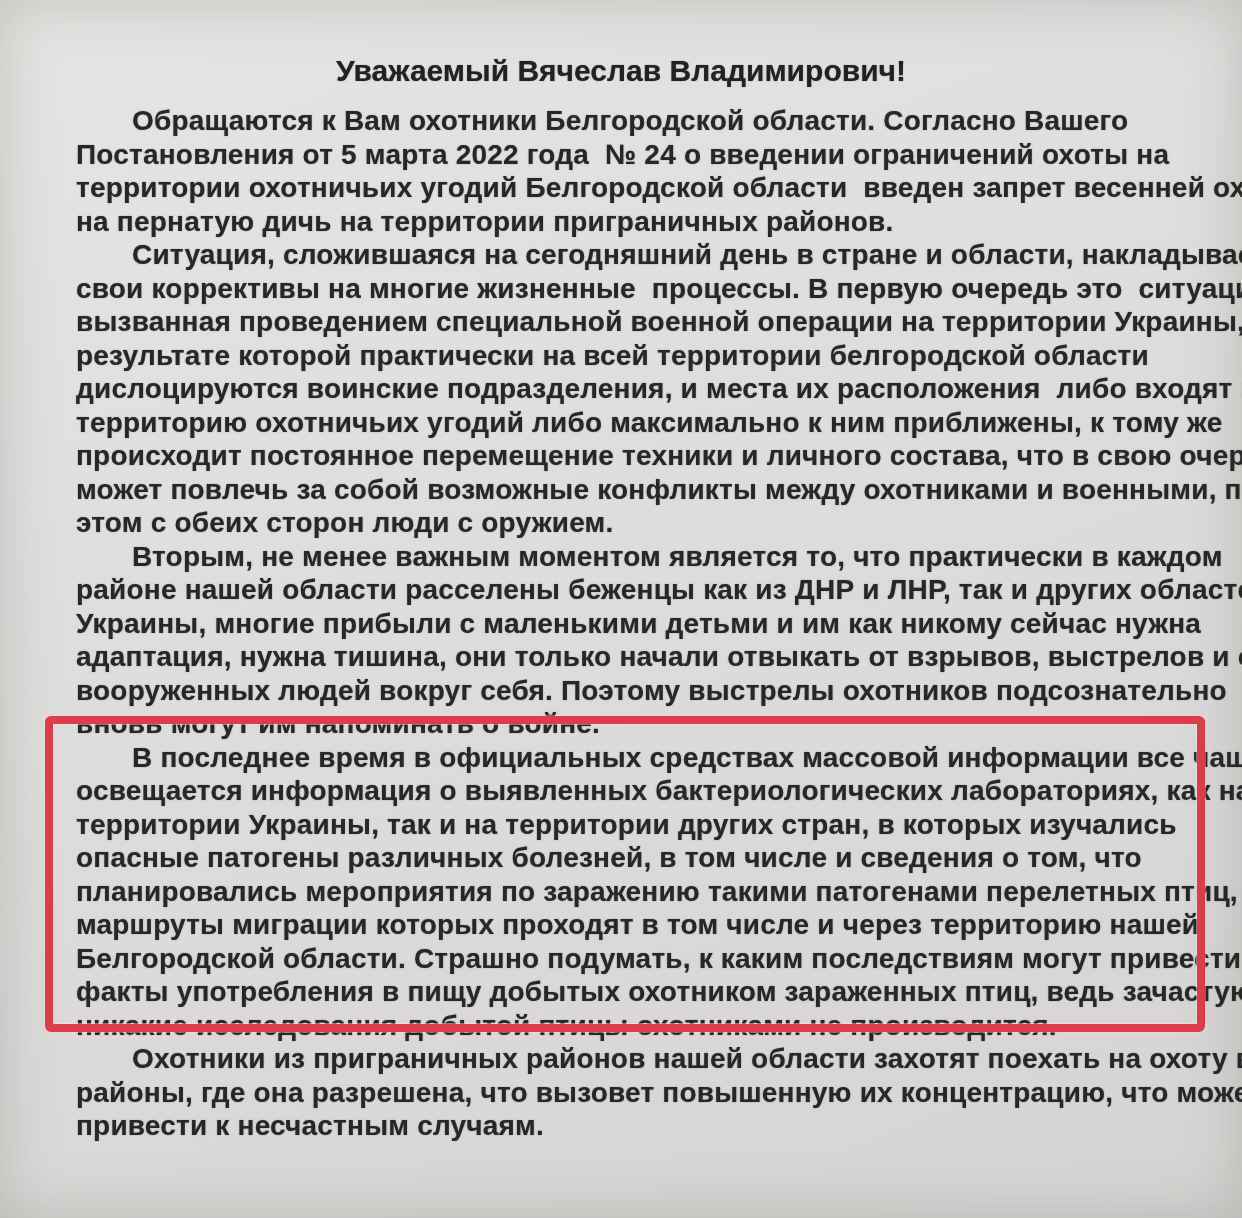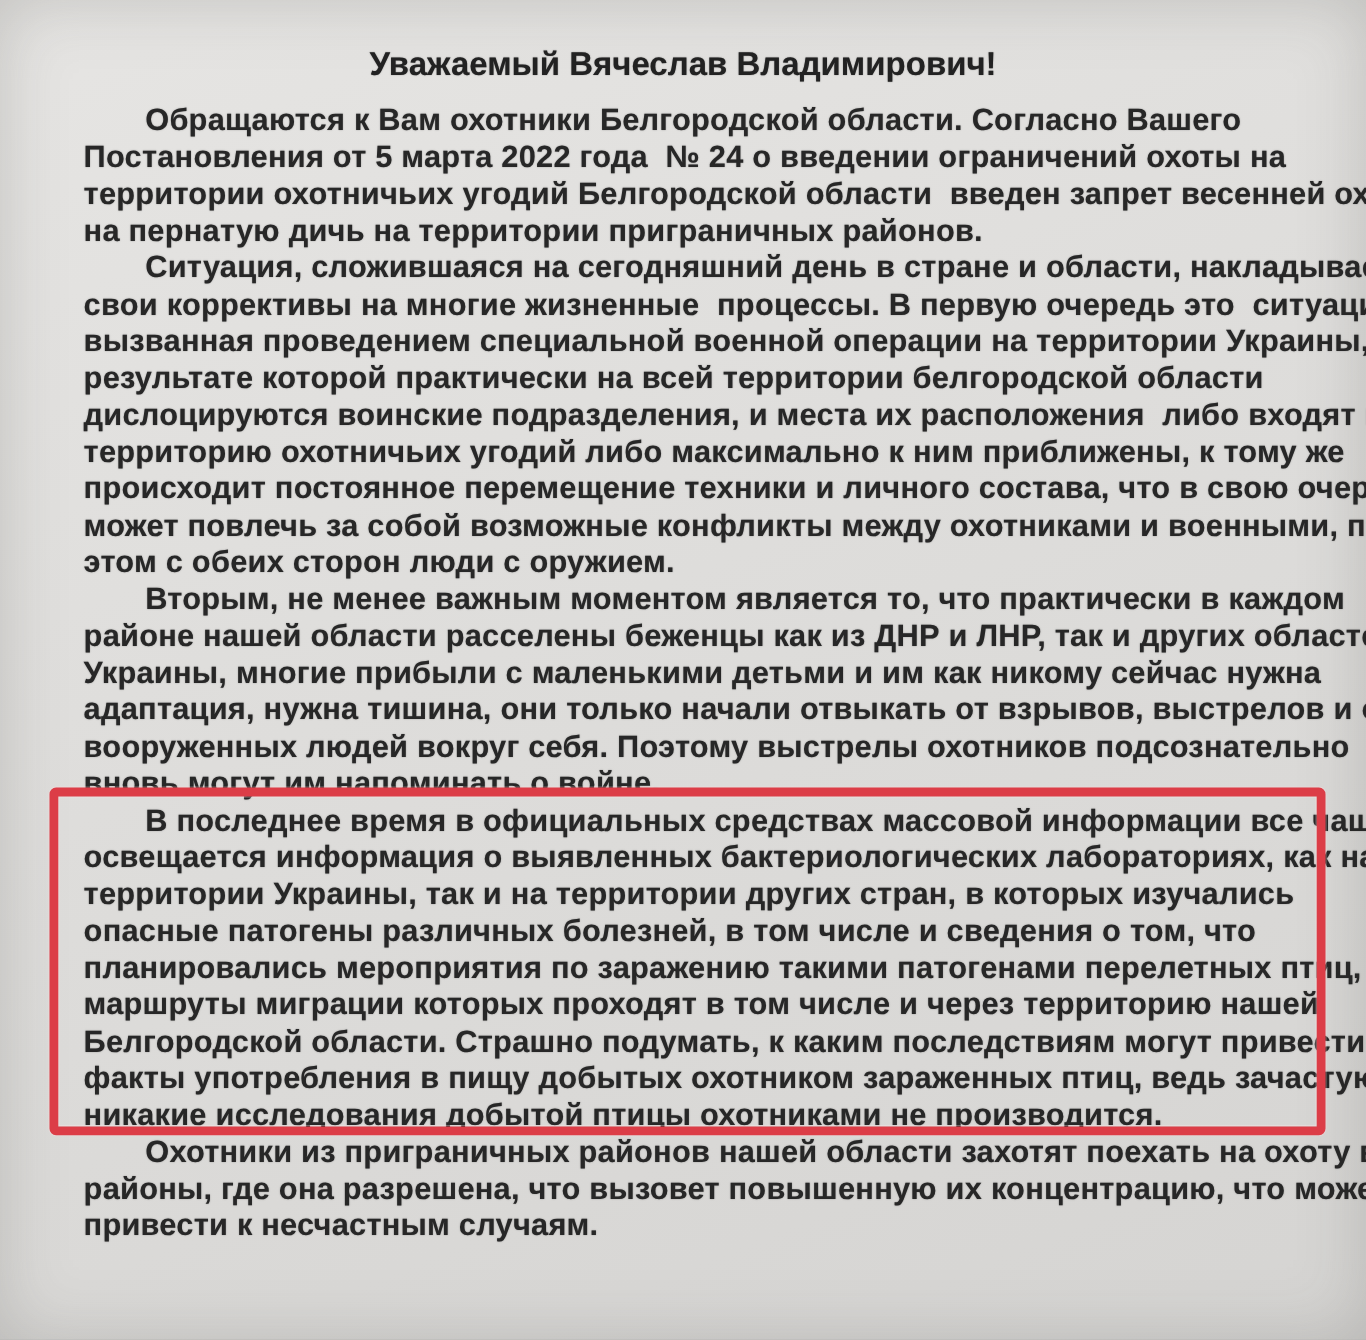--- a/index.html
+++ b/index.html
@@ -12,21 +12,21 @@
     width: 1242px;
     height: 1218px;
     margin: 0 auto;
     overflow: hidden;
     background: linear-gradient(158deg, #e6e5e3 0%, #dedddb 45%, #d5d4d2 100%);
     box-shadow: inset 0 0 60px rgba(90, 90, 88, 0.25);
     font-family: "Liberation Sans", "DejaVu Sans", sans-serif;
     color: #262626;
   }
   .salutation {
-    margin: 0;
+    margin: 12px;
     padding-top: 42px;
     text-align: center;
     font-size: 30px;
     line-height: 34px;
     font-weight: bold;
     color: #222222;
     text-shadow: 0 0 1.2px rgba(40, 40, 40, 0.55);
     white-space: pre;
   }
   .body-text {

